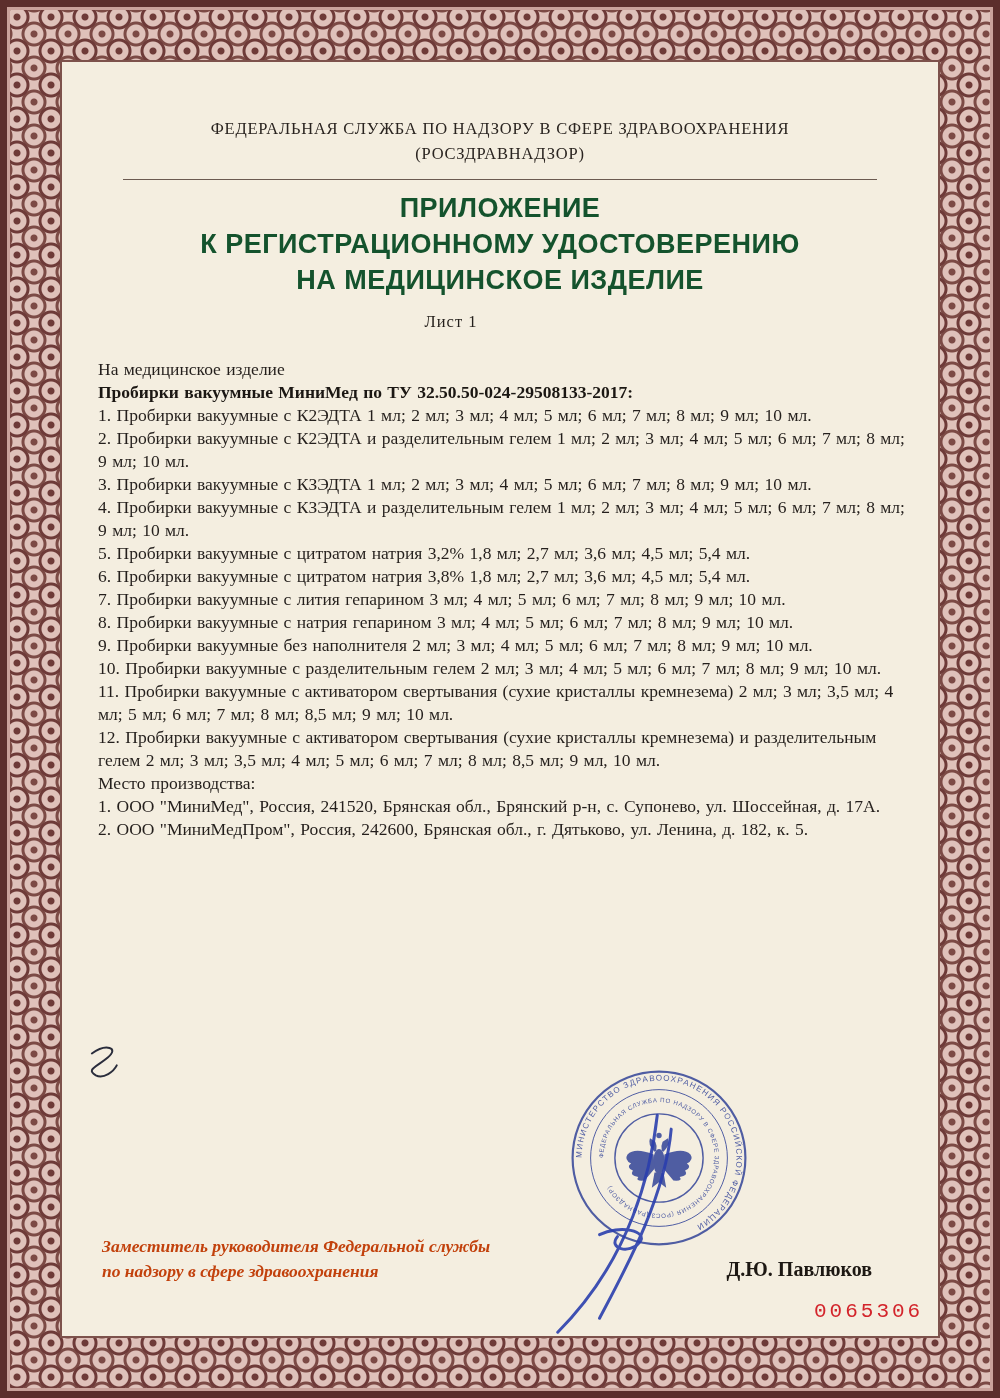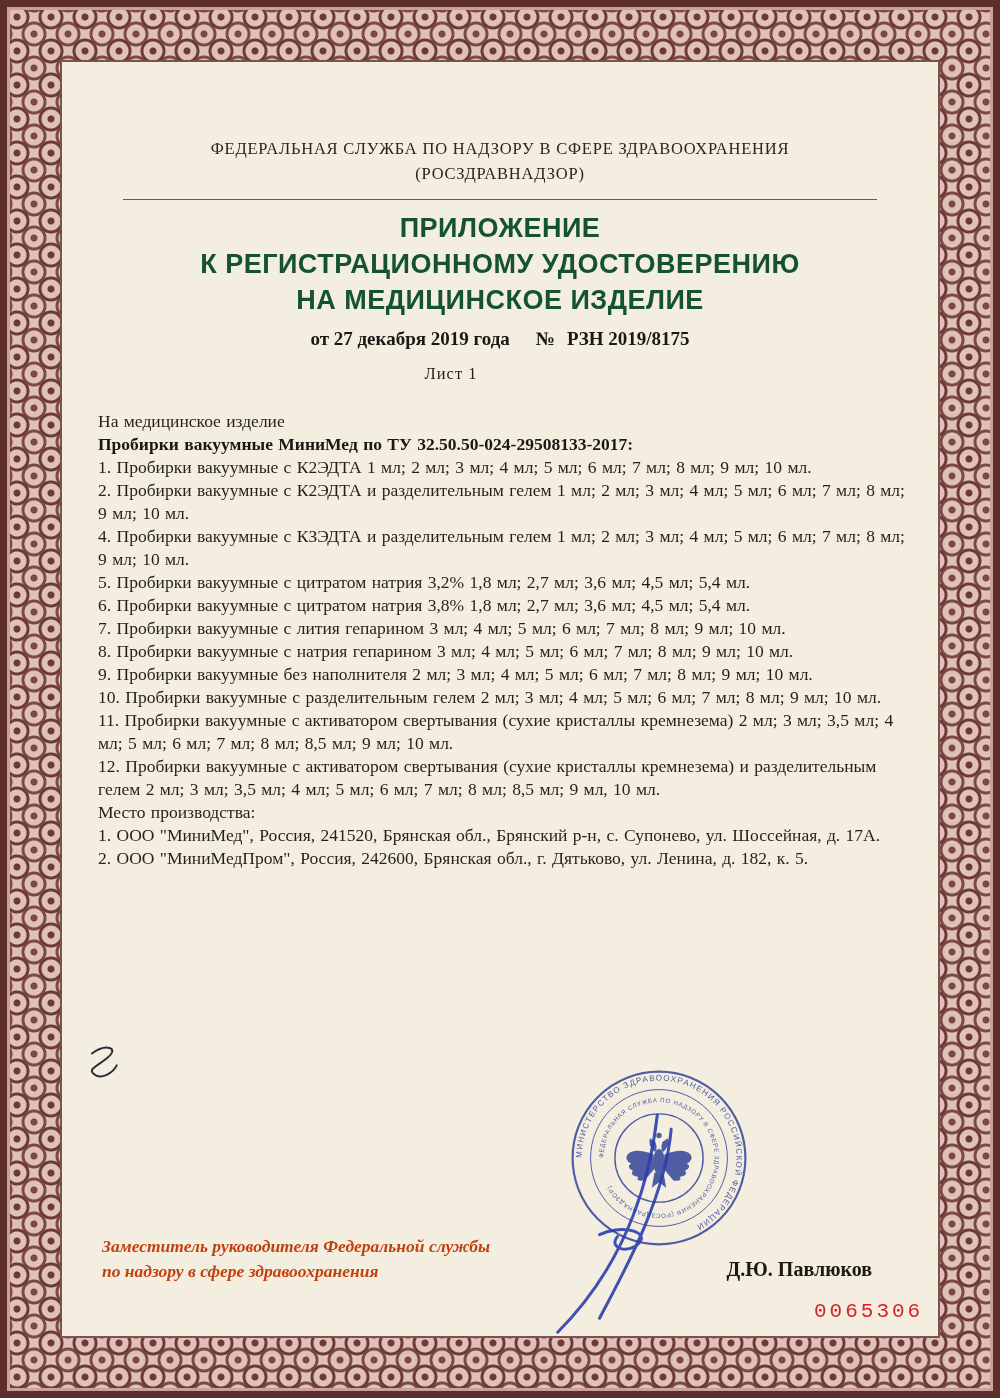--- a/index.html
+++ b/index.html
@@ -18,21 +18,21 @@
     box-shadow: inset 0 0 0 7px #5c2e2c, inset 0 0 0 10px #caa29b;
     font-family:"Liberation Serif", serif;
   }
   .paper{
     position:absolute; inset:60px;
     background:#f4eee0;
     border:2px solid #7d524c;
     box-sizing:border-box;
   }
   .agency{
-    margin-top:74px;
+    margin-top:54px;
     text-align:center;
     font-size:16.5px;
     letter-spacing:0.8px;
     line-height:25px;
     color:#2a2420;
   }
   .header-rule{
     width:86%;
     margin:13px auto 0 auto;
     border:0;border-top:1.6px solid #6b5a50;
@@ -109,32 +109,30 @@
     </div>
 
     <hr class="header-rule">
 
     <div class="doc-title">
       <div>ПРИЛОЖЕНИЕ</div>
       <div>К РЕГИСТРАЦИОННОМУ УДОСТОВЕРЕНИЮ</div>
       <div>НА МЕДИЦИНСКОЕ ИЗДЕЛИЕ</div>
     </div>
 
-    <div class="meta-line">
-      <span>от 27 декабря 2019 года</span><span class="num-label">№</span><span class="num-value">РЗН 2019/8175</span>
-    </div>
 
     <div class="sheet-line">Лист 1</div>
 
     <div class="body-text">
       <p>На медицинское изделие</p>
       <p class="product-title">Пробирки вакуумные МиниМед по ТУ 32.50.50-024-29508133-2017:</p>
       <div>
           <p>1. Пробирки вакуумные с К2ЭДТА 1 мл; 2 мл; 3 мл; 4 мл; 5 мл; 6 мл; 7 мл; 8 мл; 9 мл; 10 мл.</p>
           <p>2. Пробирки вакуумные с К2ЭДТА и разделительным гелем 1 мл; 2 мл; 3 мл; 4 мл; 5 мл; 6 мл; 7 мл; 8 мл; 9 мл; 10 мл.</p>
+          <p>3. Пробирки вакуумные с КЗЭДТА 1 мл; 2 мл; 3 мл; 4 мл; 5 мл; 6 мл; 7 мл; 8 мл; 9 мл; 10 мл.</p>
           <p>4. Пробирки вакуумные с КЗЭДТА и разделительным гелем 1 мл; 2 мл; 3 мл; 4 мл; 5 мл; 6 мл; 7 мл; 8 мл; 9 мл; 10 мл.</p>
           <p>5. Пробирки вакуумные с цитратом натрия 3,2% 1,8 мл; 2,7 мл; 3,6 мл; 4,5 мл; 5,4 мл.</p>
           <p>6. Пробирки вакуумные с цитратом натрия 3,8% 1,8 мл; 2,7 мл; 3,6 мл; 4,5 мл; 5,4 мл.</p>
           <p>7. Пробирки вакуумные с лития гепарином 3 мл; 4 мл; 5 мл; 6 мл; 7 мл; 8 мл; 9 мл; 10 мл.</p>
           <p>8. Пробирки вакуумные с натрия гепарином 3 мл; 4 мл; 5 мл; 6 мл; 7 мл; 8 мл; 9 мл; 10 мл.</p>
           <p>9. Пробирки вакуумные без наполнителя 2 мл; 3 мл; 4 мл; 5 мл; 6 мл; 7 мл; 8 мл; 9 мл; 10 мл.</p>
           <p>10. Пробирки вакуумные с разделительным гелем 2 мл; 3 мл; 4 мл; 5 мл; 6 мл; 7 мл; 8 мл; 9 мл; 10 мл.</p>
           <p>11. Пробирки вакуумные с активатором свертывания (сухие кристаллы кремнезема) 2 мл; 3 мл; 3,5 мл; 4 мл; 5 мл; 6 мл; 7 мл; 8 мл; 8,5 мл; 9 мл; 10 мл.</p>
           <p>12. Пробирки вакуумные с активатором свертывания (сухие кристаллы кремнезема) и разделительным гелем 2 мл; 3 мл; 3,5 мл; 4 мл; 5 мл; 6 мл; 7 мл; 8 мл; 8,5 мл; 9 мл, 10 мл.</p>
         </div>

